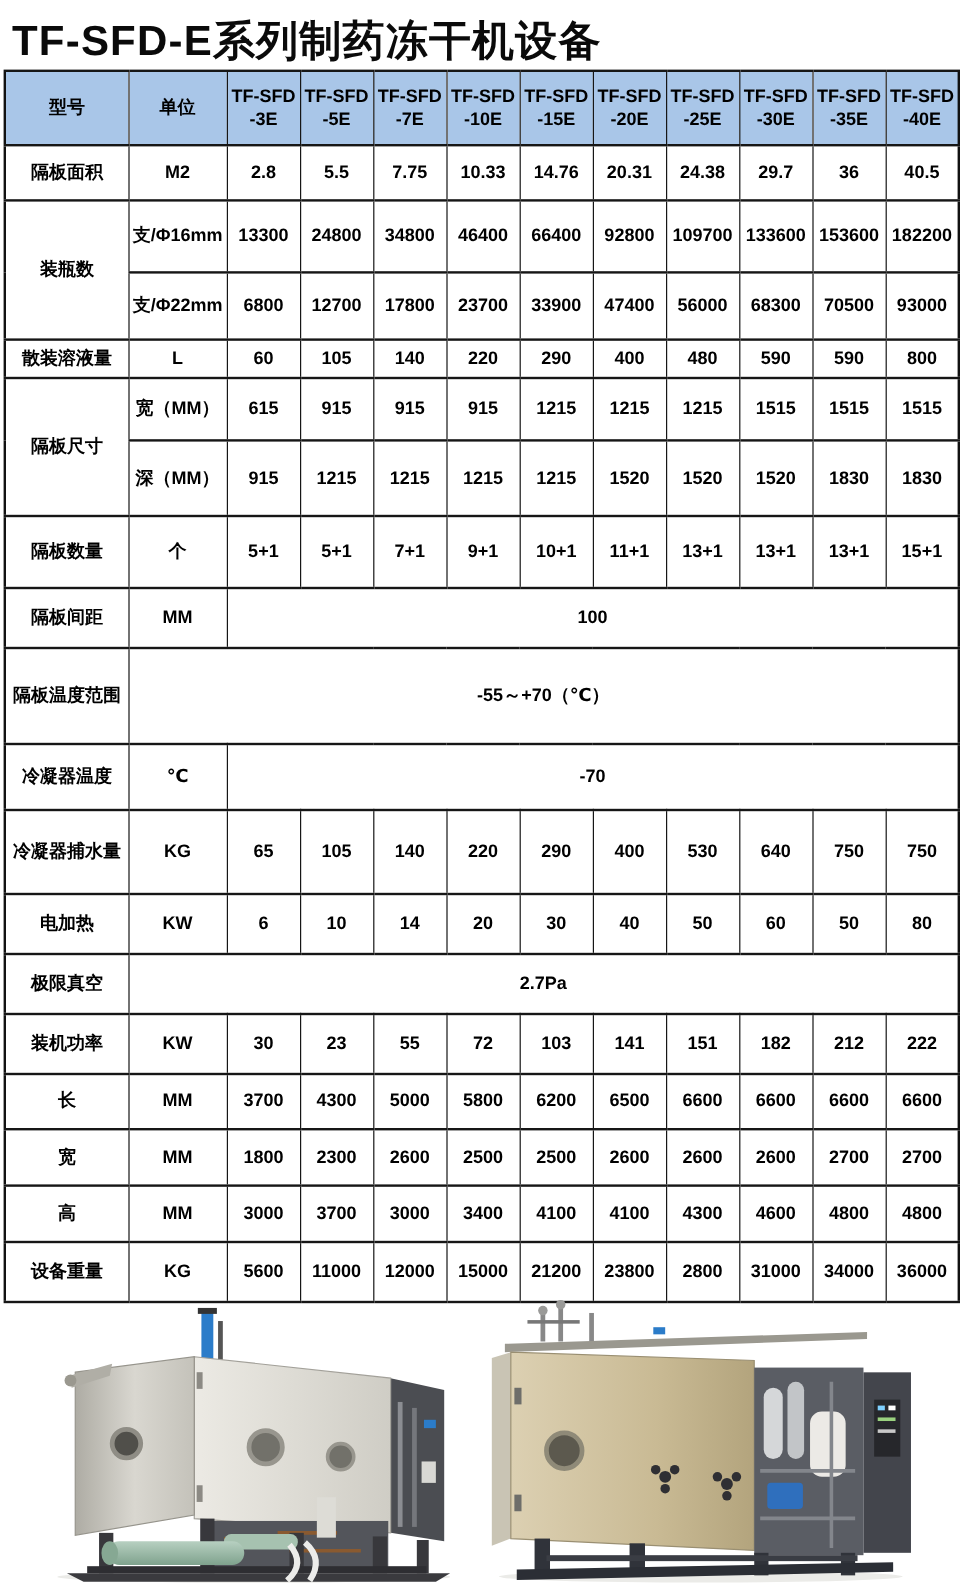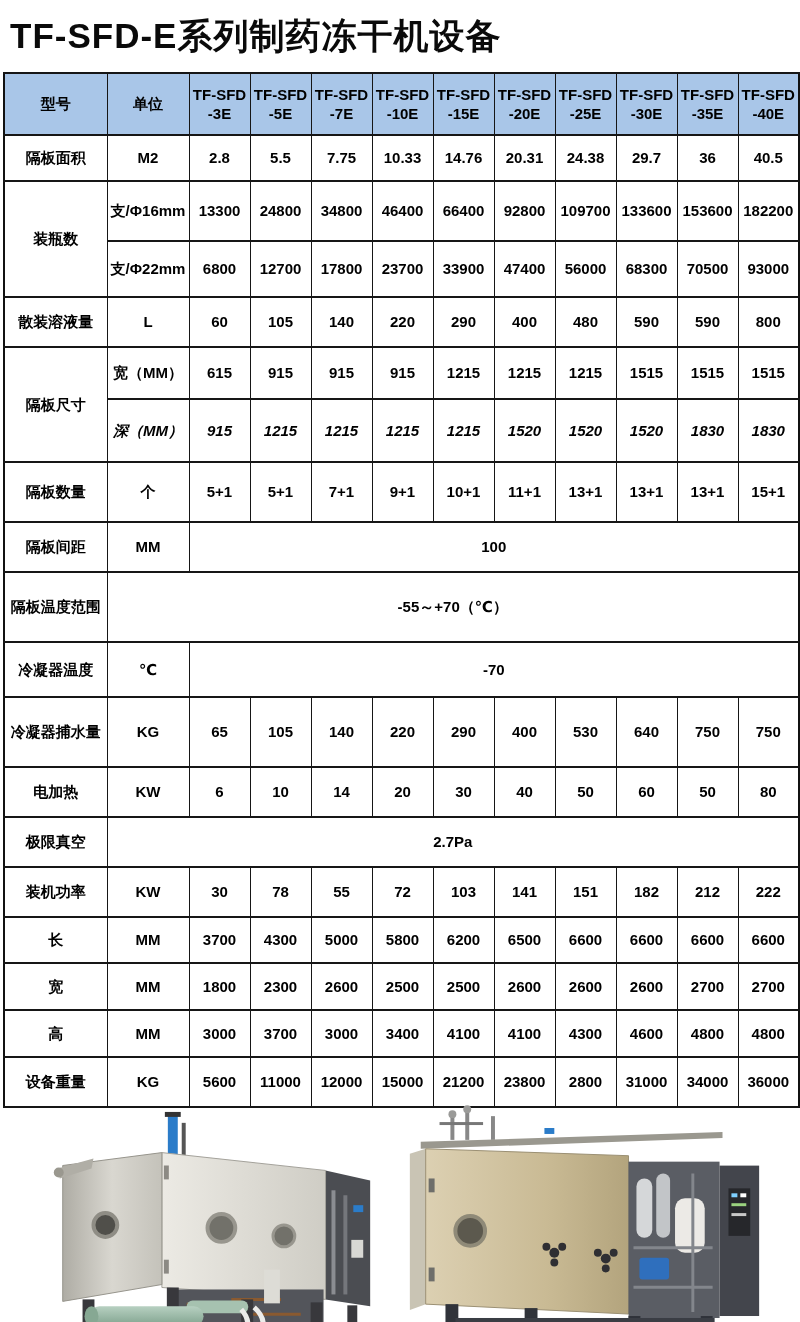--- a/index.html
+++ b/index.html
@@ -1,18 +1,18 @@
 <!DOCTYPE html>
 <html><head>
 <meta charset="utf-8">
 <style>
   html,body{margin:0;padding:0;background:#fff;}
   body{width:800px;height:1322px;overflow:hidden;
        font-family:"Liberation Sans","DejaVu Sans",sans-serif;color:#000;}
-  .title-bar{height:72px;display:flex;align-items:center;padding-left:10px;box-sizing:border-box;}
+  .title-bar{height:58px;display:flex;align-items:flex-end;padding-left:10px;box-sizing:border-box;}
   .title-bar h1{margin:0;font-size:35px;font-weight:800;letter-spacing:1px;color:#0a0a0a;}
   table.spec{border-collapse:collapse;table-layout:fixed;width:794px;margin:0 3px;
              border:2px solid #111;}
   table.spec td,table.spec th{
     border:1px solid #161616;border-top-width:2px;border-bottom-width:2px;
     text-align:center;vertical-align:middle;padding:0 1px;box-sizing:border-box;
     font-weight:700;font-size:15px;line-height:1.3;overflow:hidden;}
   table.spec th{background:#a9c6e8;font-size:15px;}
   td.lbl{font-size:15px;}
   td.unit{font-size:14px;}
@@ -121,21 +121,21 @@
         <td class="val">12700</td>
         <td class="val">17800</td>
         <td class="val">23700</td>
         <td class="val">33900</td>
         <td class="val">47400</td>
         <td class="val">56000</td>
         <td class="val">68300</td>
         <td class="val">70500</td>
         <td class="val">93000</td>
       </tr>
-      <tr style="height: 50px; margin-left: 48px;">
+      <tr style="height: 32px; margin-left: 48px;">
         <td class="lbl">散装溶液量</td>
         <td class="unit">L</td>
         <td class="val">60</td>
         <td class="val">105</td>
         <td class="val">140</td>
         <td class="val">220</td>
         <td class="val">290</td>
         <td class="val">400</td>
         <td class="val">480</td>
         <td class="val">590</td>
@@ -149,21 +149,21 @@
         <td class="val">915</td>
         <td class="val">915</td>
         <td class="val">915</td>
         <td class="val">1215</td>
         <td class="val">1215</td>
         <td class="val">1215</td>
         <td class="val">1515</td>
         <td class="val">1515</td>
         <td class="val">1515</td>
       </tr>
-      <tr style="height: 63px; font-style: italic;">
+      <tr style="height: 63px;">
         <td class="unit">深（MM）</td>
         <td class="val">915</td>
         <td class="val">1215</td>
         <td class="val">1215</td>
         <td class="val">1215</td>
         <td class="val">1215</td>
         <td class="val">1520</td>
         <td class="val">1520</td>
         <td class="val">1520</td>
         <td class="val">1830</td>
@@ -181,21 +181,21 @@
         <td class="val">13+1</td>
         <td class="val">13+1</td>
         <td class="val">13+1</td>
         <td class="val">15+1</td>
       </tr>
       <tr style="height: 50px;">
         <td class="lbl">隔板间距</td>
         <td class="unit">MM</td>
         <td class="val" colspan="10">100</td>
       </tr>
-      <tr style="height: 70px;">
+      <tr style="height: 80px;">
         <td class="lbl">隔板温度范围</td>
         <td class="val" colspan="11">-55～+70（℃）</td>
       </tr>
       <tr style="height: 55px; padding-left: 31px;">
         <td class="lbl">冷凝器温度</td>
         <td class="unit">℃</td>
         <td class="val" colspan="10">-70</td>
       </tr>
       <tr style="height: 70px; padding-left: 24px;">
         <td class="lbl">冷凝器捕水量</td>
@@ -226,21 +226,21 @@
         <td class="val">80</td>
       </tr>
       <tr style="height: 50px; margin-left: 27px;">
         <td class="lbl">极限真空</td>
         <td class="val" colspan="11">2.7Pa</td>
       </tr>
       <tr style="height: 50px;">
         <td class="lbl">装机功率</td>
         <td class="unit">KW</td>
         <td class="val">30</td>
-        <td class="val">78</td>
+        <td class="val">23</td>
         <td class="val">55</td>
         <td class="val">72</td>
         <td class="val">103</td>
         <td class="val">141</td>
         <td class="val">151</td>
         <td class="val">182</td>
         <td class="val">212</td>
         <td class="val">222</td>
       </tr>
       <tr style="height: 46px;">

